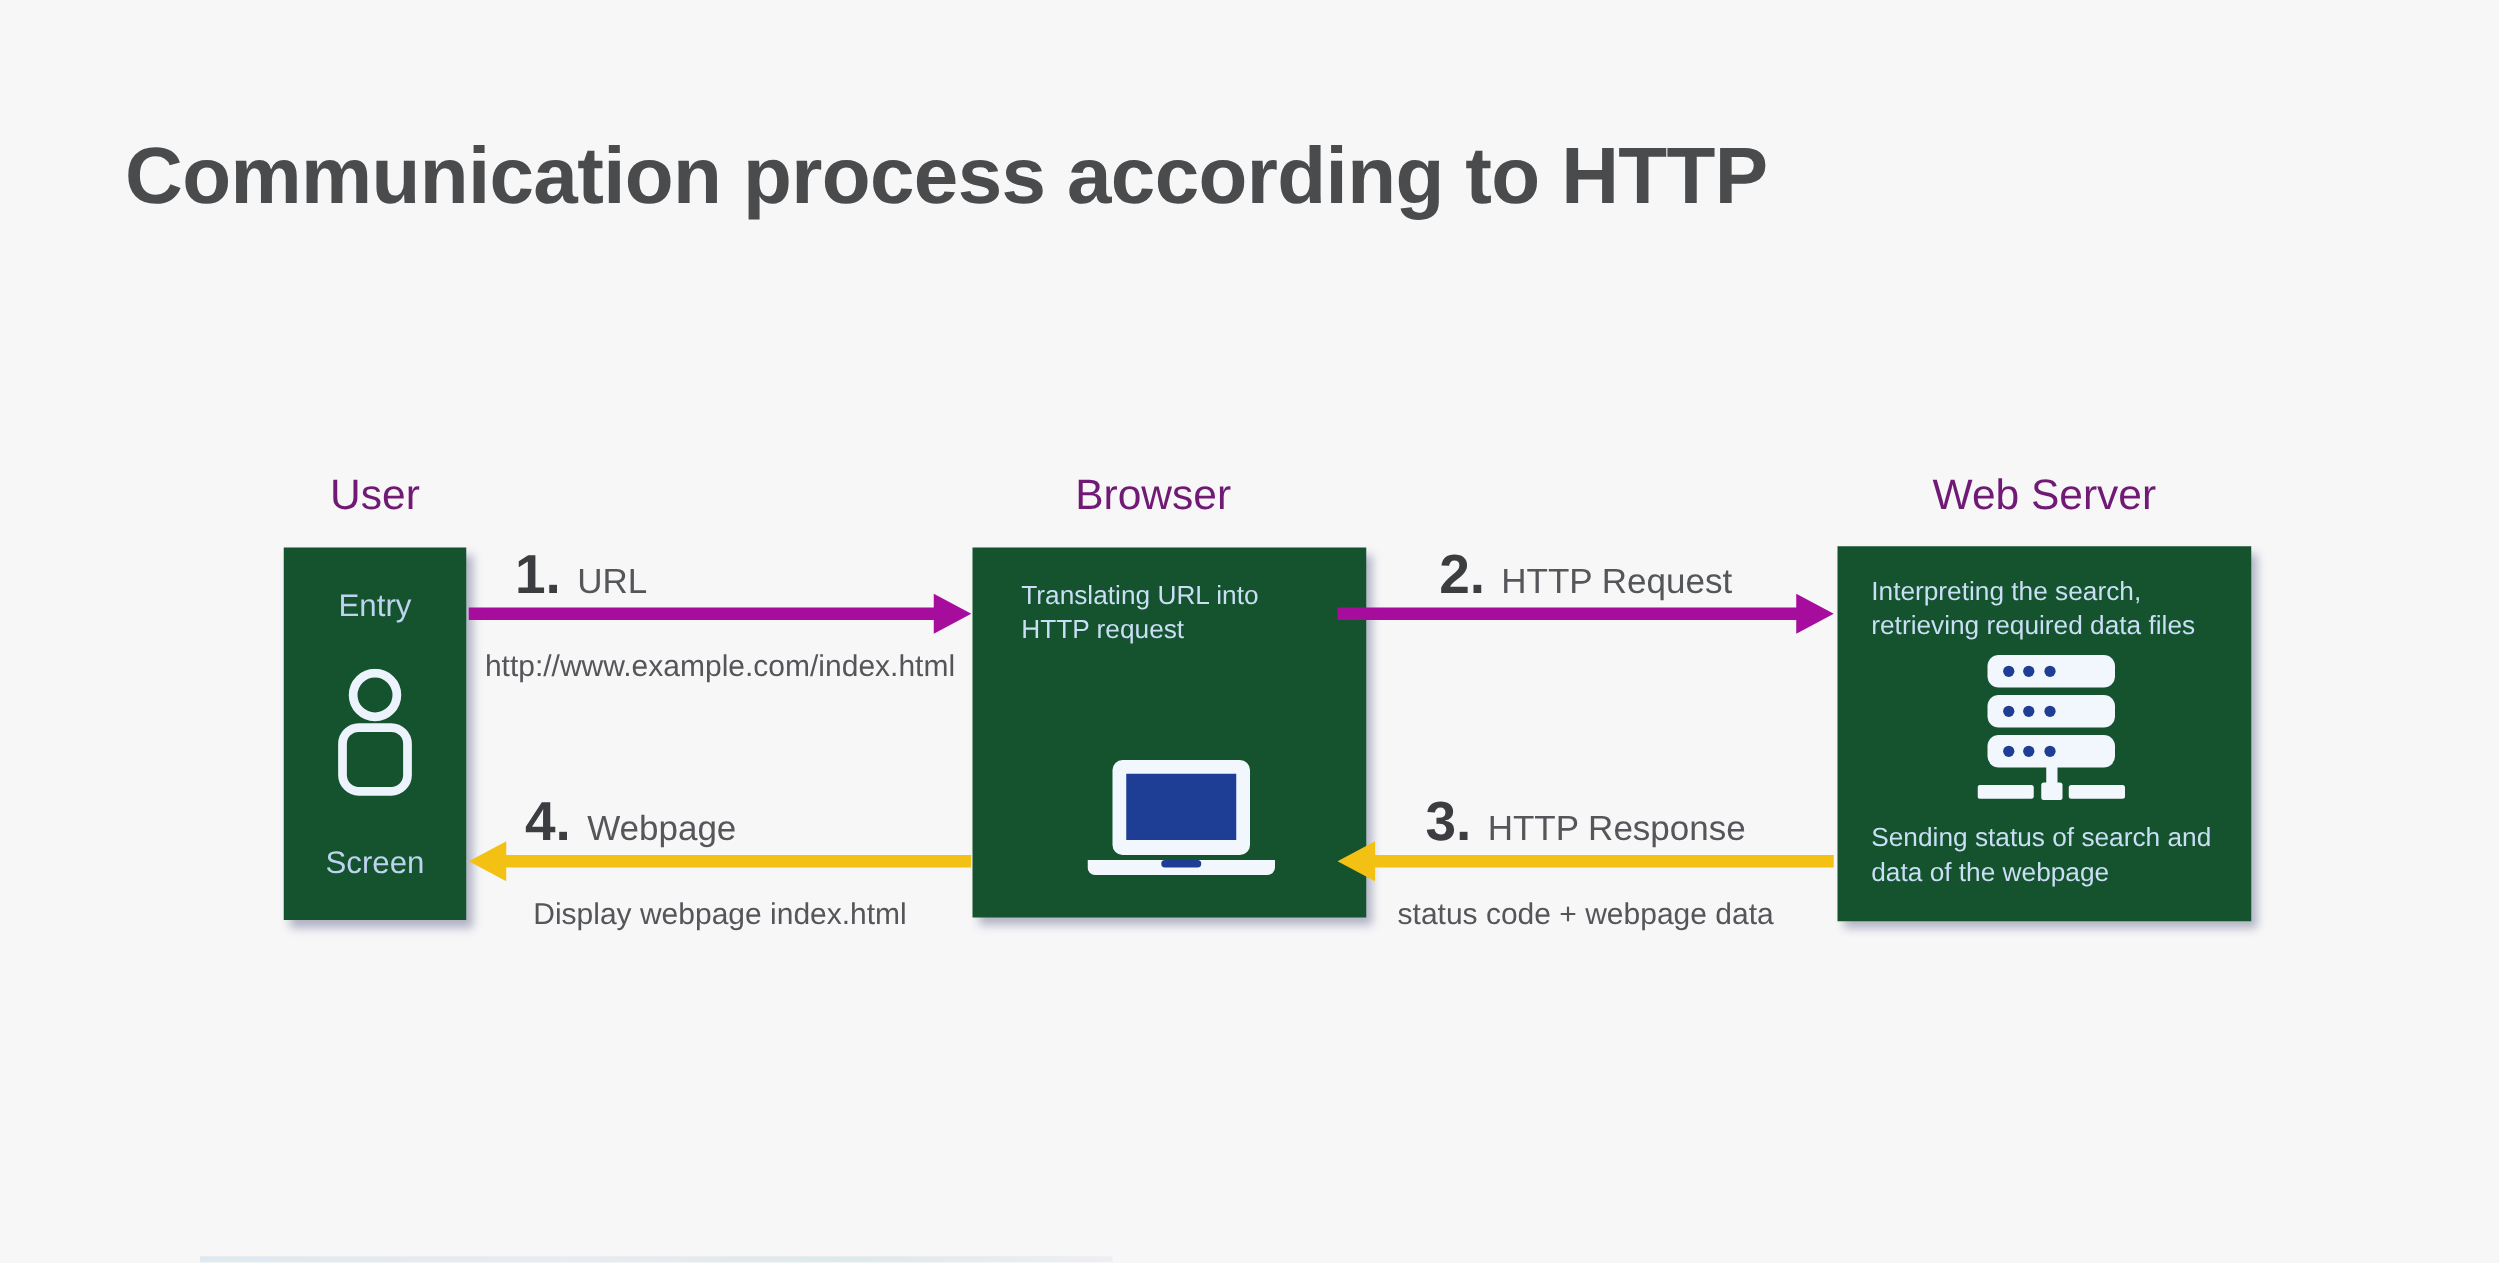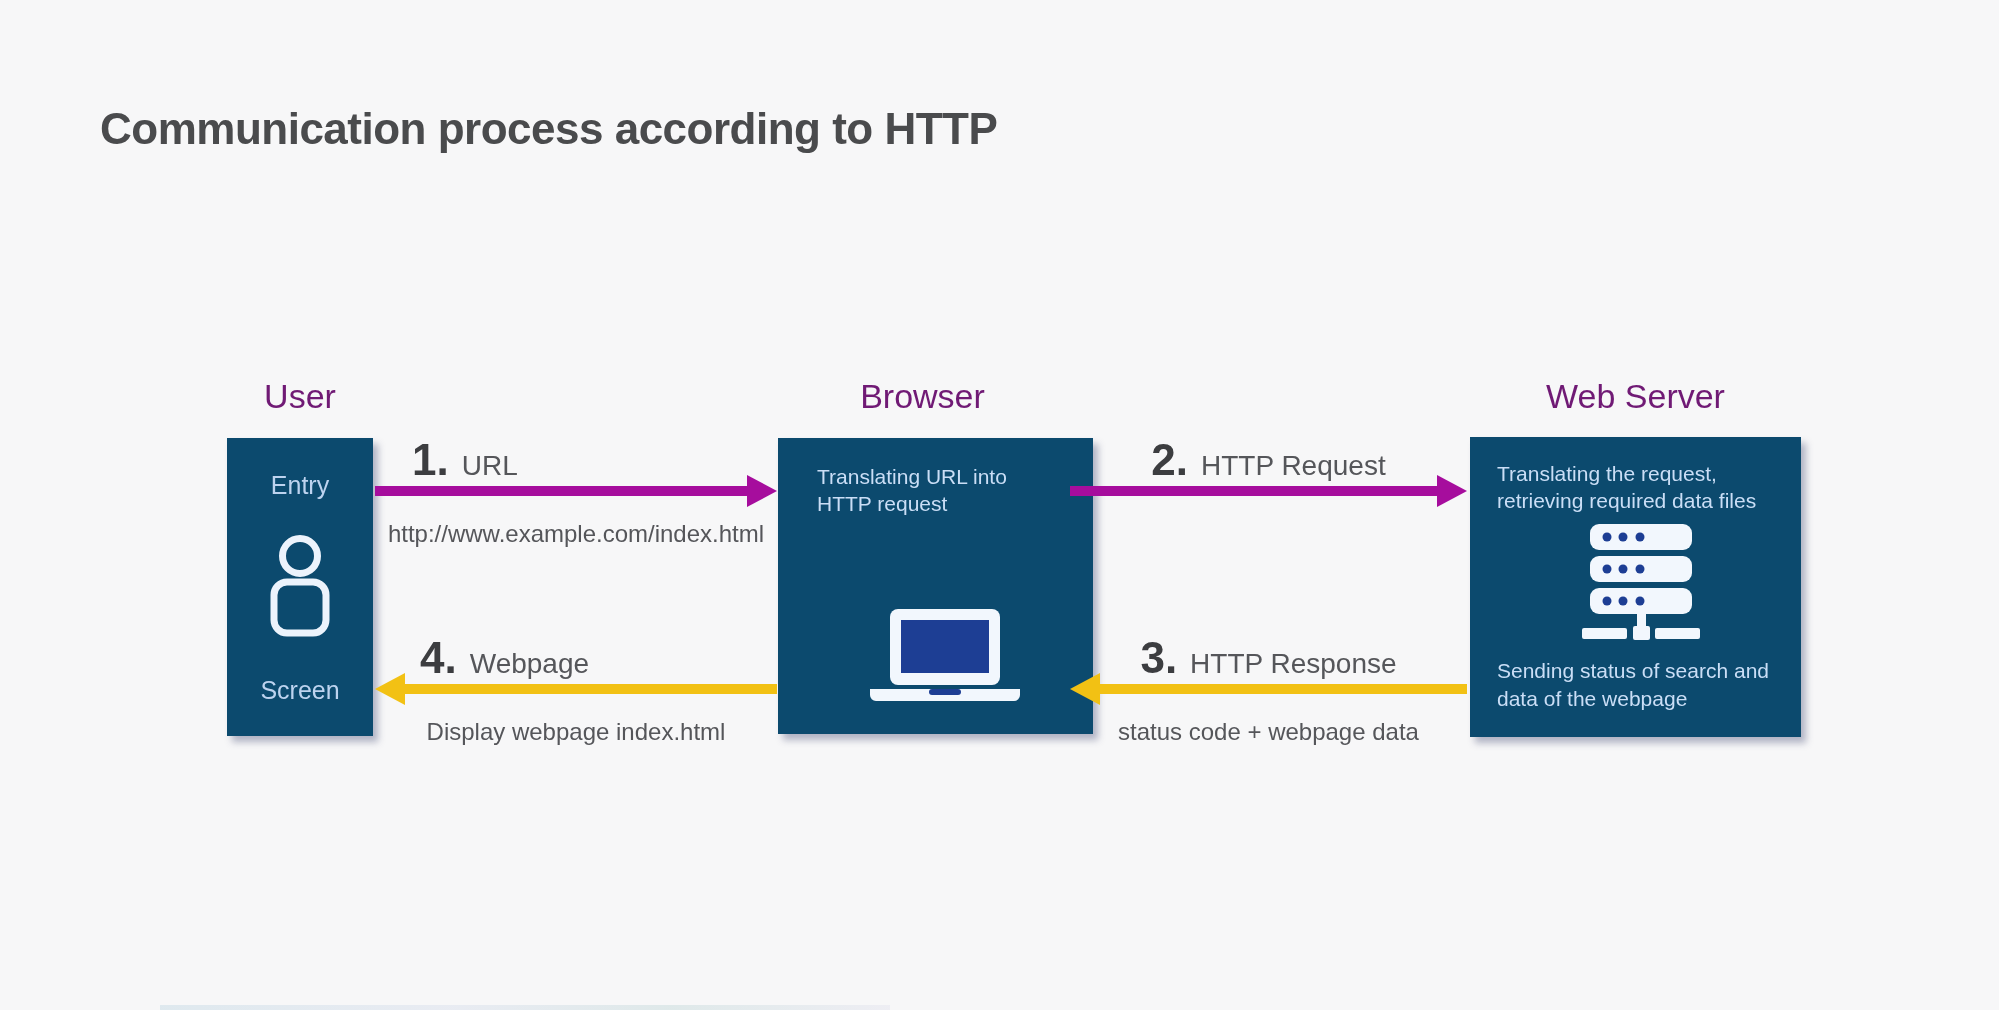--- a/index.html
+++ b/index.html
@@ -1,31 +1,31 @@
 <!DOCTYPE html>
 <html><head>
 <meta charset="utf-8">
 <style>
   html,body{margin:0;padding:0;background:#f7f7f8;}
   .stage{
     position:relative;width:1999px;height:1010px;background:#f7f7f8;
     font-family:"Liberation Sans",sans-serif;overflow:hidden;
   }
   .title{
-    position:absolute;left:100px;top:104px;font-size:44px;font-weight:bold;
+    position:absolute;left:100px;top:104px;font-size:64px;font-weight:bold;
     color:#4a4b4d;letter-spacing:-0.5px;line-height:1.15;
   }
   
   .col-title{position:absolute;top:378px;font-size:34px;color:#701a75;text-align:center;line-height:1.1;}
   .ct-user{left:227px;width:146px;}
   .ct-browser{left:778px;width:289px;}
   .ct-server{left:1470px;width:331px;}
   
   .node{
-    position:absolute;background:#0c4a6e;box-sizing:border-box;
+    position:absolute;background:#14532d;box-sizing:border-box;
     box-shadow:5px 6px 7px rgba(45,55,100,0.35);
     display:flex;flex-direction:column;justify-content:space-between;
   }
   .user-node{left:227px;top:438px;width:146px;height:298px;align-items:center;padding:34px 8px 32px;}
   .browser-node{left:778px;top:438px;width:315px;height:296px;align-items:flex-start;padding:25px 20px 26px 39px;}
   .server-node{left:1470px;top:437px;width:331px;height:300px;align-items:flex-start;padding:23px 16px 25px 27px;}
   .node-small-label{font-size:25px;color:#bdd3ef;line-height:1.1;}
   .node-text{font-size:21px;line-height:1.3;color:#cadef6;text-align:left;}
   .center-self{align-self:center;}
   .iconbox{display:block;}
@@ -86,21 +86,21 @@
         <rect x="20" y="0" width="110" height="76" rx="8" fill="#f2f7fd"></rect>
         <rect x="31" y="11" width="88" height="53" fill="#1d3e94"></rect>
         <path d="M0 80 h150 v6 a6 6 0 0 1 -6 6 h-138 a6 6 0 0 1 -6 -6 z" fill="#f2f7fd"></path>
         <rect x="59" y="80" width="32" height="6" rx="3" fill="#1d3e94"></rect>
       </svg>
     </span>
   </div>
 
   <div class="node server-node">
     <div class="node-text">
-      <div>Translating the request,</div>
+      <div>Interpreting the search,</div>
       <div>retrieving required data files</div>
     </div>
     <span class="iconbox center-self">
       <svg width="118" height="120" viewBox="0 0 118 120">
         <rect x="8" y="0" width="102" height="26" rx="9" fill="#f2f7fd"></rect>
         <circle cx="25" cy="13" r="4.5" fill="#1d3e94"></circle>
         <circle cx="41" cy="13" r="4.5" fill="#1d3e94"></circle>
         <circle cx="58" cy="13" r="4.5" fill="#1d3e94"></circle>
         <rect x="8" y="32" width="102" height="26" rx="9" fill="#f2f7fd"></rect>
         <circle cx="25" cy="45" r="4.5" fill="#1d3e94"></circle>

